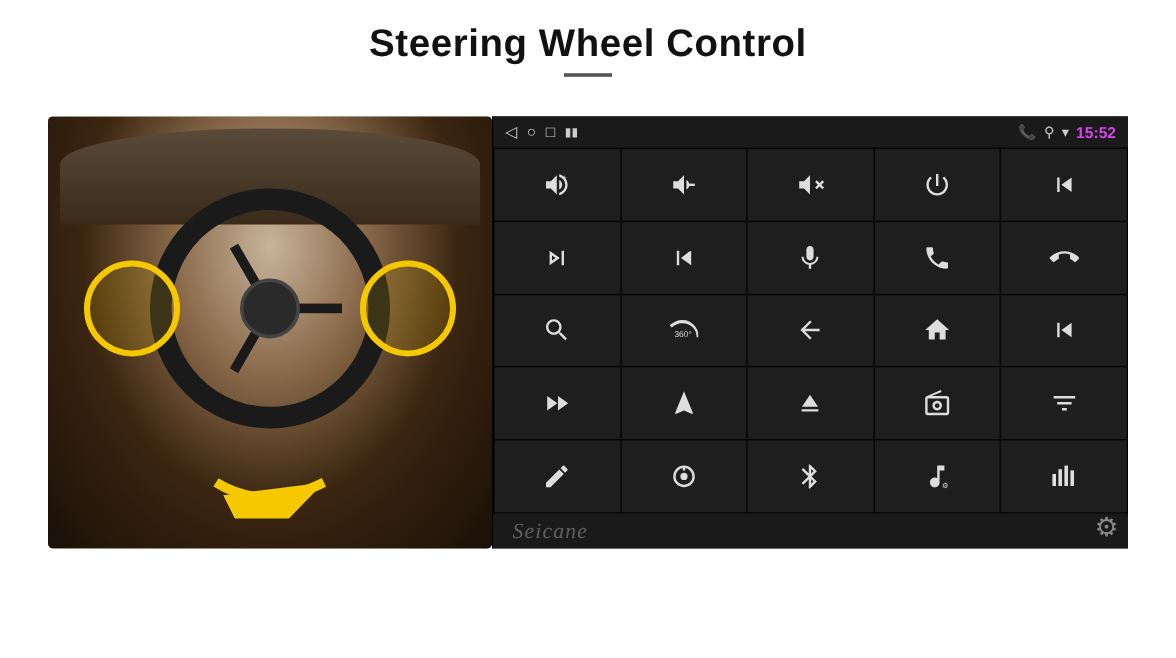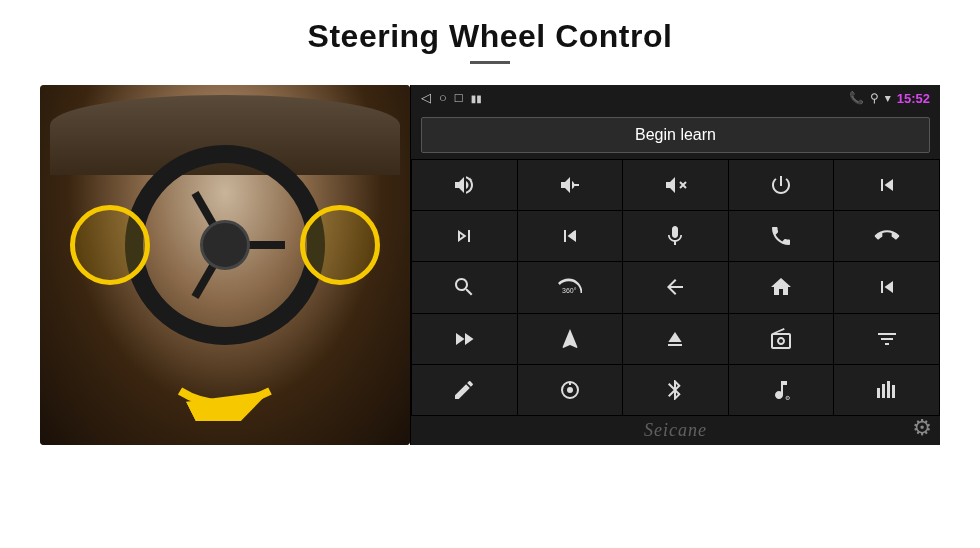--- a/index.html
+++ b/index.html
@@ -15,21 +15,21 @@
       width: 980px;
       height: 548px;
       display: flex;
       flex-direction: column;
       align-items: center;
       padding: 18px 40px 0 40px;
     }
 
     .title-section {
       text-align: center;
-      margin-bottom: 1px;
+      margin-bottom: 13px;
     }
 
     .main-title {
       font-size: 32px;
       font-weight: 900;
       color: #111;
       font-family: Arial, sans-serif;
       letter-spacing: 0.5px;
     }
 
@@ -254,22 +254,21 @@
     .ctrl-cell svg {
       width: 24px;
       height: 24px;
       fill: #ddd;
       stroke: none;
     }
 
     
     .seicane-bar {
       background: #1a1a1a;
-      text-align: center;
-      padding: 4px 0;
+      padding: 4px 16px;
       position: relative;
     }
 
     .seicane-text {
       font-family: 'Times New Roman', serif;
       font-style: italic;
       font-size: 18px;
       color: rgba(200, 200, 200, 0.4);
       letter-spacing: 1px;
     }
@@ -340,23 +339,20 @@
           <span class="status-icon" style="font-size:10px;">▮▮</span>
         </div>
         <div class="status-right">
           <span>📞</span>
           <span>⚲</span>
           <span>▾</span>
           <span class="status-time">15:52</span>
         </div>
       </div>
 
-      <div class="begin-learn-row">
-        <button class="begin-learn-btn">Begin learn</button>
-      </div>
 
       <div class="controls-grid">
 
         <div class="ctrl-cell">
           <span class="ctrl-icon">
             <svg viewBox="0 0 24 24">
                 <path d="M3 9v6h4l5 5V4L7 9H3zm13.5 3c0-1.77-1.02-3.29-2.5-4.03v8.05c1.48-.73 2.5-2.25 2.5-4.02zM14 3.23v2.06c2.89.86 5 3.54 5 6.71s-2.11 5.85-5 6.71v2.06c4.01-.91 7-4.49 7-8.77s-2.99-7.86-7-8.77z"></path>
                 <text x="16" y="9" font-size="8" fill="#ddd">+</text>
               </svg>
           </span>

